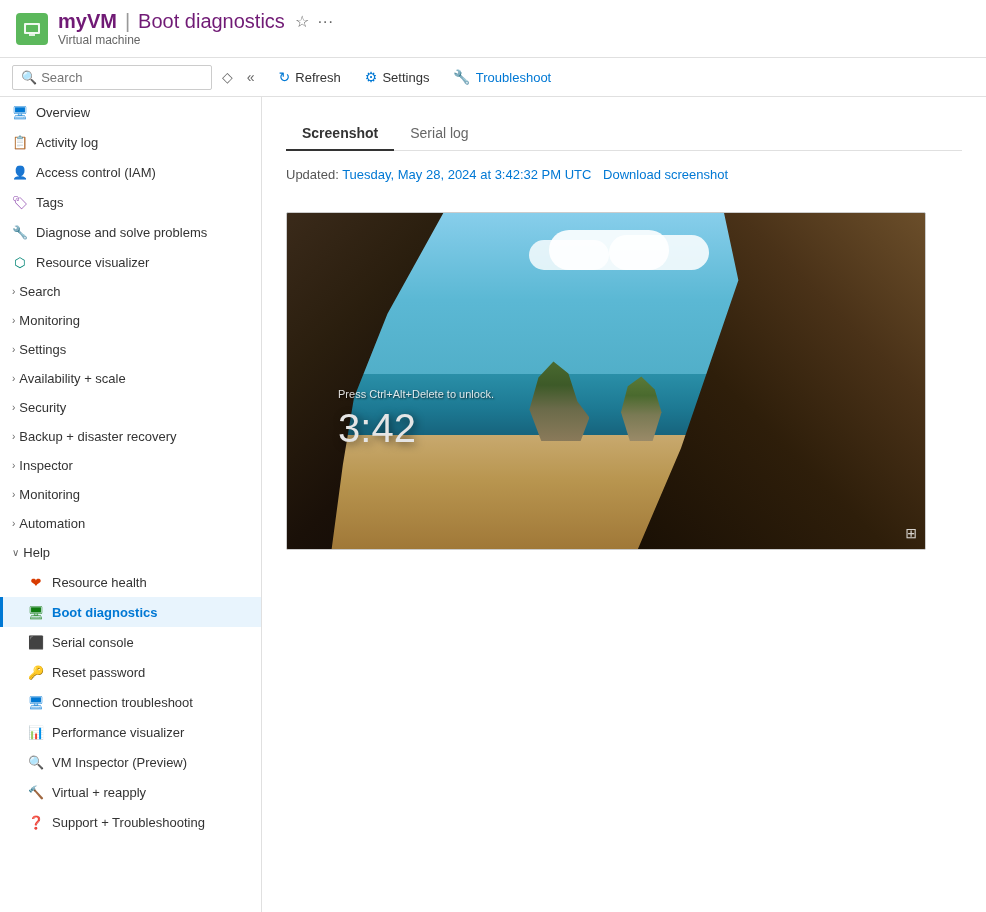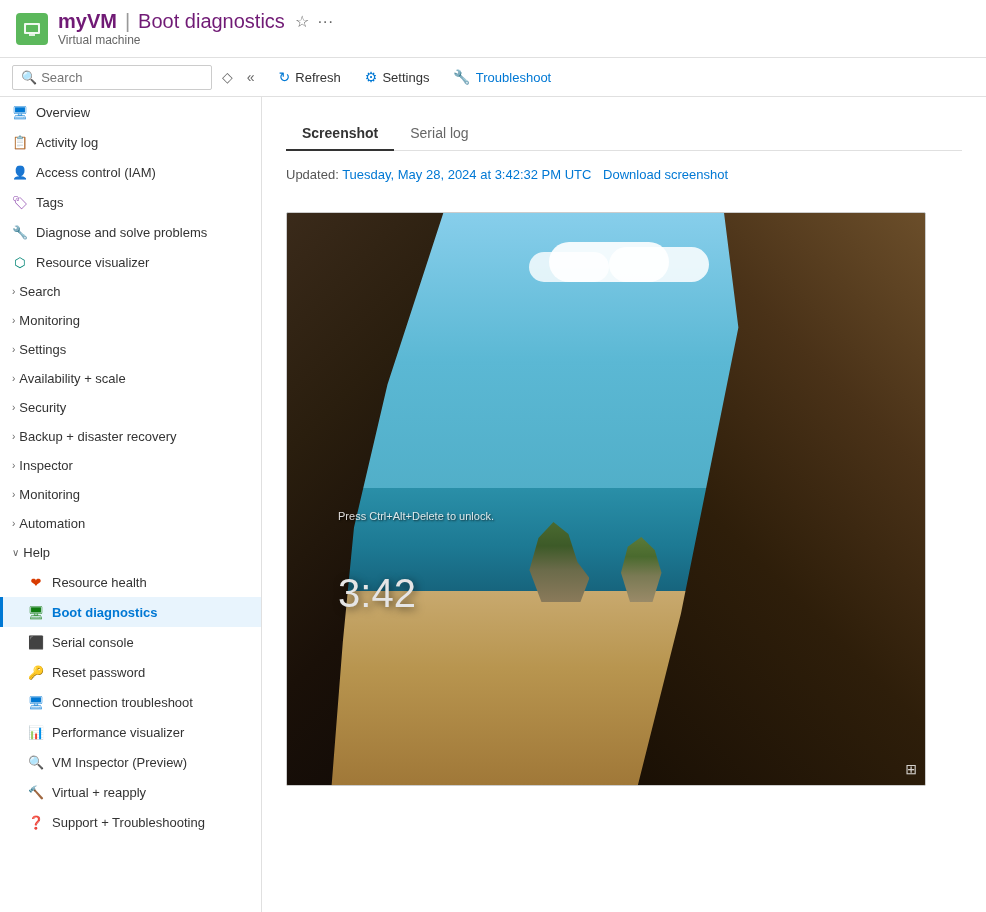--- a/index.html
+++ b/index.html
@@ -47,21 +47,21 @@
     .tabs { display: flex; border-bottom: 1px solid #e0e0e0; margin-bottom: 16px; }
     .tab { padding: 8px 16px; cursor: pointer; font-size: 14px; color: #666; border-bottom: 2px solid transparent; margin-bottom: -1px; }
     .tab.active { color: #333; border-bottom: 2px solid #333; font-weight: 600; }
 
     
     .update-info { font-size: 13px; color: #555; margin-bottom: 30px; }
     .update-info .timestamp { color: #0078d4; }
     .download-link { color: #0078d4; text-decoration: none; margin-left: 8px; }
 
     
-    .screenshot-container { width: 640px; height: 574px; border: 1px solid #ccc; border-radius: 2px; overflow: hidden; position: relative; background: #000; }
+    .screenshot-container { width: 640px; height: 338px; border: 1px solid #ccc; border-radius: 2px; overflow: hidden; position: relative; background: #000; }
 
     
     .scene { width: 100%; height: 100%; position: relative; overflow: hidden; }
     .sky { position: absolute; top: 0; left: 0; right: 0; height: 65%; background: linear-gradient(180deg, #87CEEB 0%, #5bb8d4 40%, #4aa8c0 100%); }
     .ocean { position: absolute; bottom: 32%; left: 0; right: 0; height: 20%; background: linear-gradient(180deg, #2a8fa8 0%, #1d7a94 50%, #155f78 100%); }
     .beach { position: absolute; bottom: 0; left: 0; right: 0; height: 34%; background: linear-gradient(180deg, #c8a96e 0%, #b8954f 40%, #a07838 100%); }
     .cave-left { position: absolute; top: 0; left: 0; width: 35%; height: 100%; background: linear-gradient(135deg, #3a2a1a 0%, #2a1e0e 30%, #1a1008 60%, #0d0806 100%); clip-path: polygon(0 0, 70% 0, 45% 30%, 30% 55%, 25% 75%, 20% 100%, 0 100%); }
     .cave-right { position: absolute; top: 0; right: 0; width: 45%; height: 100%; background: linear-gradient(225deg, #6b4e2a 0%, #4a3218 30%, #2e1e0a 60%, #1a1005 100%); clip-path: polygon(30% 0, 100% 0, 100% 100%, 0 100%, 15% 70%, 25% 45%, 35% 20%); }
     .rock1 { position: absolute; bottom: 32%; left: 38%; width: 60px; height: 80px; background: linear-gradient(180deg, #4a6a30 0%, #3d5a28 30%, #6b6b4a 60%, #8a7a5a 100%); clip-path: polygon(20% 100%, 0% 60%, 15% 20%, 40% 0%, 65% 15%, 80% 50%, 100% 70%, 85% 100%); }
     .rock2 { position: absolute; bottom: 32%; left: 52%; width: 45px; height: 65px; background: linear-gradient(180deg, #5a7a38 0%, #4a6a2e 30%, #7a7a54 60%, #9a8a68 100%); clip-path: polygon(25% 100%, 5% 55%, 20% 15%, 50% 0%, 80% 20%, 95% 55%, 75% 100%); }

